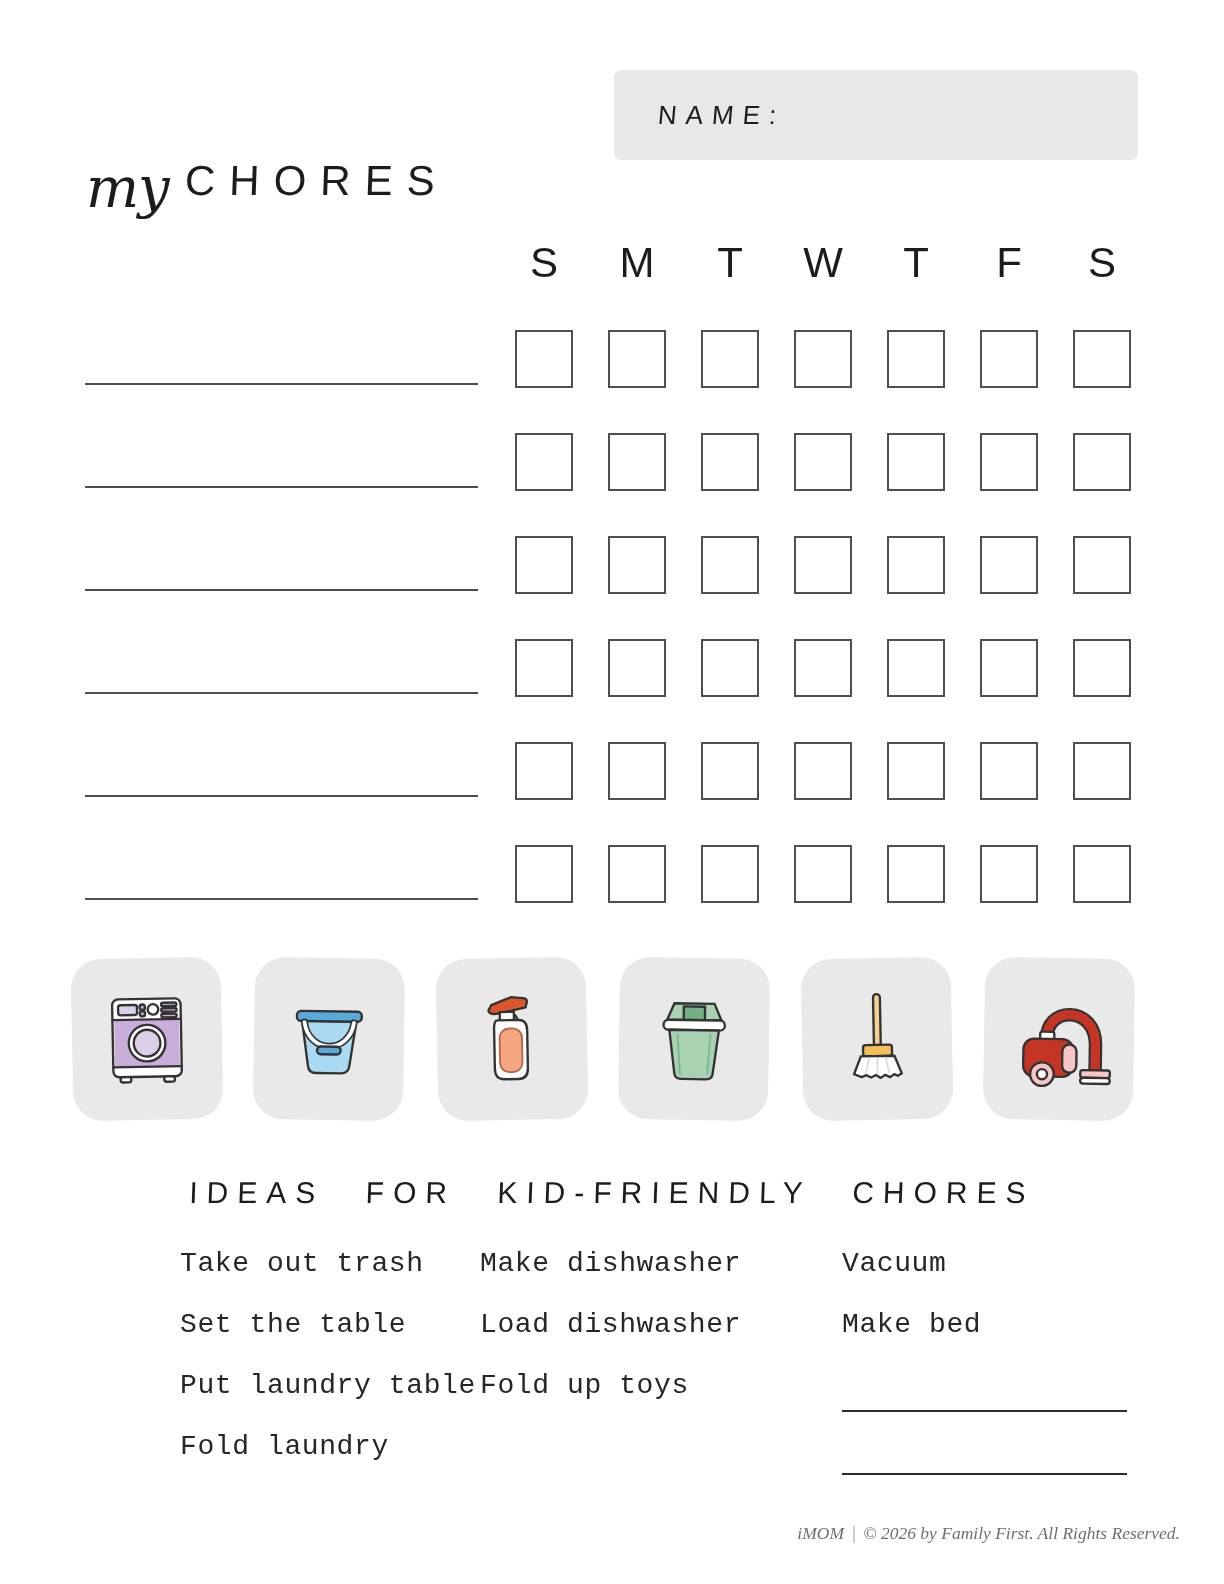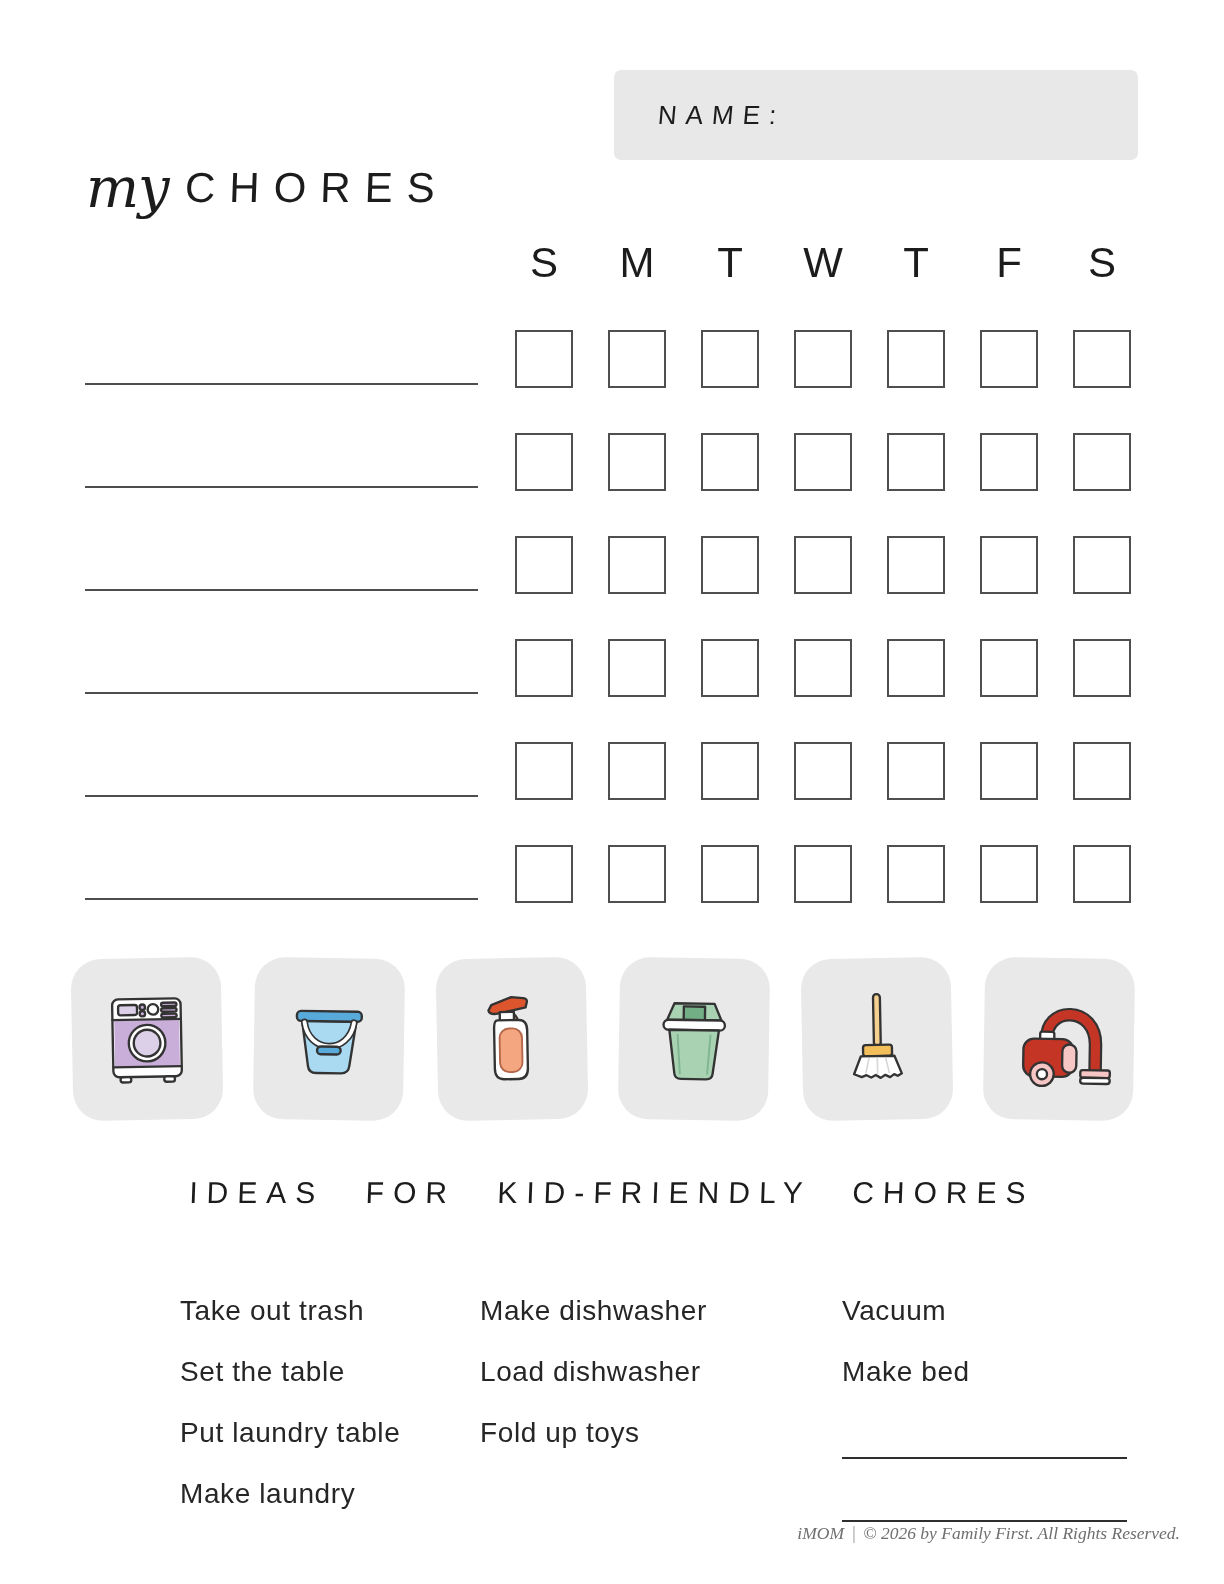--- a/index.html
+++ b/index.html
@@ -17,21 +17,21 @@
   .page{position:relative;width:1224px;height:1584px;background:var(--page-bg);
         font-family:"Liberation Sans",sans-serif;color:var(--ink);overflow:hidden;}
 
   
   .name-box{position:absolute;left:614px;top:70px;width:524px;height:90px;
             background:var(--box-bg);border-radius:7px;display:flex;align-items:center;}
   .name-label{margin-left:44px;font-size:26px;letter-spacing:9px;font-weight:500;
               transform:skewX(-5deg);}
 
   
-  .page-title{position:absolute;left:86px;top:160px;display:flex;align-items:center;}
+  .page-title{position:absolute;left:86px;top:160px;display:flex;align-items:flex-start;}
   .title-script{font-family:"DejaVu Serif",serif;font-style:italic;font-size:56px;
                 line-height:1;letter-spacing:-1px;}
   .title-caps{font-size:42px;line-height:1;letter-spacing:14px;font-weight:500;
               margin-left:16px;transform:skewX(-2deg);}
 
   
   .weekday-row{position:absolute;left:515px;top:240px;display:flex;gap:35px;}
   .weekday{width:58px;text-align:center;font-size:42px;line-height:1.1;font-weight:500;}
 
   
@@ -50,21 +50,21 @@
   .icon-tile{width:150px;height:162px;background:var(--tile-bg);border-radius:30px;
              display:flex;align-items:center;justify-content:center;}
   .icon-tile:nth-child(odd){transform:rotate(-1.1deg);}
   .icon-tile:nth-child(even){transform:rotate(0.9deg);}
   .icon-tile svg{width:118px;height:118px;}
 
   
   .ideas-heading{position:absolute;left:0;right:0;top:1176px;text-align:center;
                  font-size:30px;letter-spacing:9px;word-spacing:24px;font-weight:500;
                  transform:skewX(-2deg);}
-  .ideas-column{position:absolute;top:1295px;}
+  .ideas-column{position:absolute;top:1248px;font-family:Liberation Mono, monospace;}
   .col-1{left:180px;} .col-2{left:480px;} .col-3{left:842px;}
   .idea-item{height:40px;margin-bottom:21px;font-size:28px;letter-spacing:0.6px;
              color:#262626;display:flex;align-items:flex-start;}
   .idea-blank-line{height:40px;margin-bottom:21px;width:285px;
                    border-bottom:2px solid #2e2e2e;}
 
   
   .page-footer{position:absolute;right:44px;top:1522px;
                font-family:"Liberation Serif",serif;font-size:17.5px;
                color:var(--footer-text);display:flex;align-items:center;gap:7px;font-style:italic;}
@@ -238,21 +238,21 @@
       </svg>
     </div>
   </div>
 
   <div class="ideas-heading">IDEAS FOR KID-FRIENDLY CHORES</div>
 
   <div class="ideas-column col-1">
     <div class="idea-item">Take out trash</div>
     <div class="idea-item">Set the table</div>
     <div class="idea-item">Put laundry table</div>
-    <div class="idea-item">Make laundry</div>
+    <div class="idea-item">Fold laundry</div>
   </div>
   <div class="ideas-column col-2">
     <div class="idea-item">Make dishwasher</div>
     <div class="idea-item">Load dishwasher</div>
     <div class="idea-item">Fold up toys</div>
   </div>
   <div class="ideas-column col-3">
     <div class="idea-item">Vacuum</div>
     <div class="idea-item">Make bed</div>
     <div class="idea-blank-line"></div>

